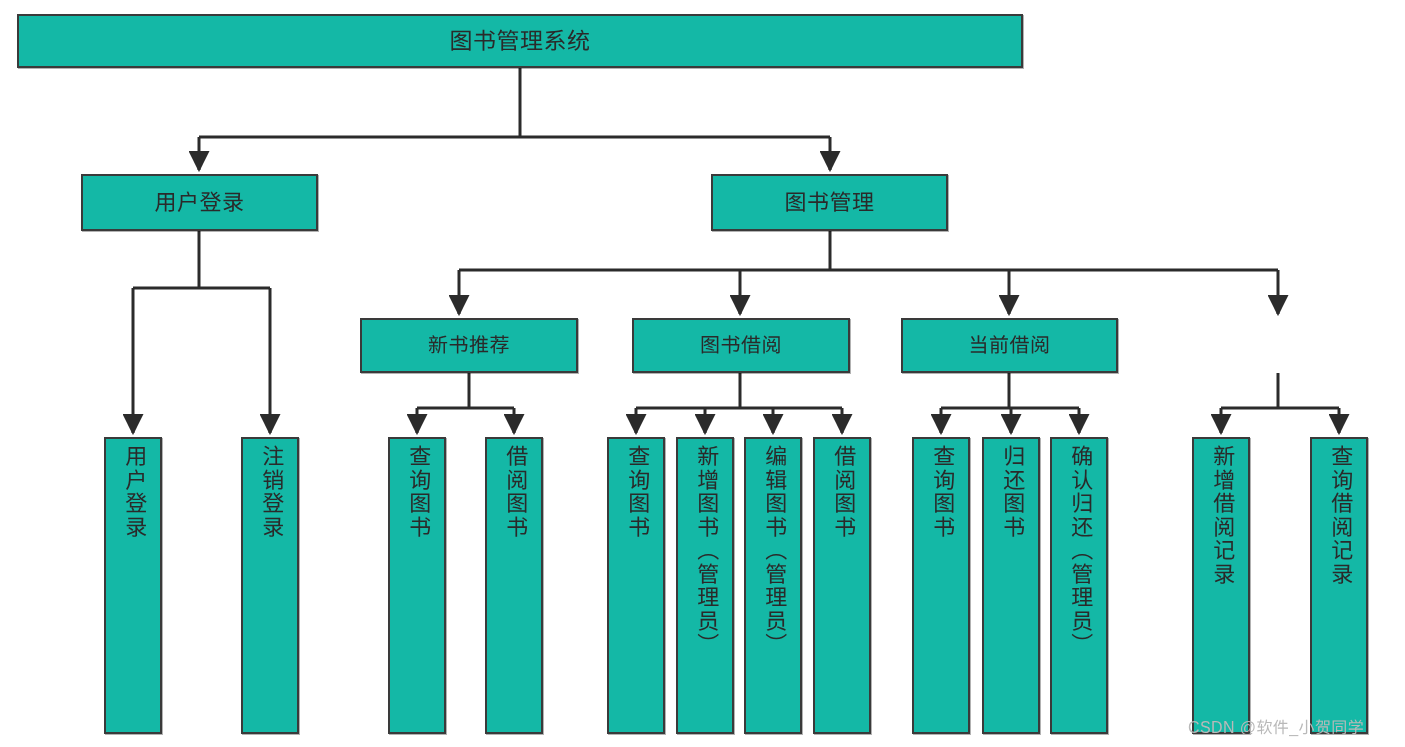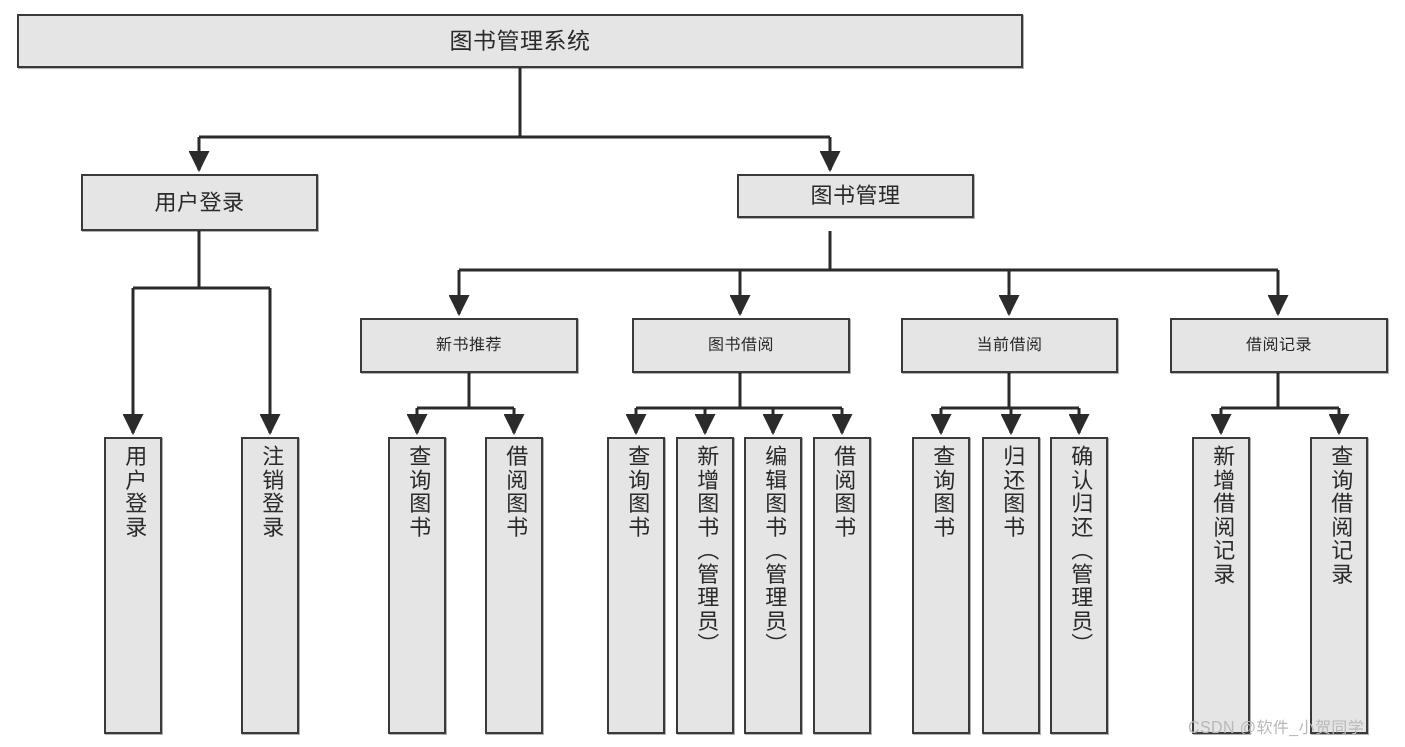--- a/index.html
+++ b/index.html
@@ -22,38 +22,38 @@
     position: absolute;
     left: 0;
     top: 0;
     width: 1405px;
     height: 747px;
     pointer-events: none;
   }
   .node {
     position: absolute;
     box-sizing: border-box;
-    background: #e5e5e5;
+    background: #14b8a6;
     border: 2px solid #3a3a3a;
     display: flex;
     align-items: center;
     justify-content: center;
     color: #2a2a2a;
     box-shadow: 1px 1px 0 rgba(0,0,0,0.30);
   }
   .node-label {
     display: block;
     text-align: center;
     letter-spacing: 0.5px;
     line-height: 1.15;
     white-space: nowrap;
   }
   .node-root .node-label { font-size: 23px; }
   .node-l2 .node-label   { font-size: 22px; }
-  .node-l3 .node-label   { font-size: 16px; }
+  .node-l3 .node-label   { font-size: 20px; }
 
   .node-leaf {
     border-width: 2px;
     align-items: flex-start;
     justify-content: center;
     padding-top: 6px;
   }
   .node-leaf .node-label {
     writing-mode: vertical-rl;
     text-orientation: upright;
@@ -127,35 +127,32 @@
     </g>
   </svg>
 
   <div class="node node-root" style="left:17px; top:14px; width:1006px; height:54px;">
     <span class="node-label">图书管理系统</span>
   </div>
 
   <div class="node node-l2" style="left:81px; top:174px; width:237px; height:57px;">
     <span class="node-label">用户登录</span>
   </div>
-  <div class="node node-l2" style="left:737px; top:174px; width:237px; height:44px;font-family:Liberation Serif, serif;">
+  <div class="node node-l2" style="left:711px; top:174px; width:237px; height:57px;font-family:Liberation Serif, serif;">
     <span class="node-label">图书管理</span>
   </div>
 
   <div class="node node-l3" style="left:360px; top:318px; width:218px; height:55px;">
     <span class="node-label">新书推荐</span>
   </div>
   <div class="node node-l3" style="left:901px; top:318px; width:217px; height:55px;">
     <span class="node-label">当前借阅</span>
   </div>
   <div class="node node-l3" style="left:632px; top:318px; width:218px; height:55px;">
     <span class="node-label">图书借阅</span>
-  </div>
-  <div class="node node-l3" style="left:1170px; top:318px; width:218px; height:55px;">
-    <span class="node-label">借阅记录</span>
   </div>
 
   <div class="node node-leaf" style="left:104px; top:437px; width:58px; height:297px;">
     <span class="node-label">用户登录</span>
   </div>
   <div class="node node-leaf" style="left:241px; top:437px; width:58px; height:297px;">
     <span class="node-label">注销登录</span>
   </div>
   <div class="node node-leaf" style="left:388px; top:437px; width:58px; height:297px;">
     <span class="node-label">查询图书</span>

